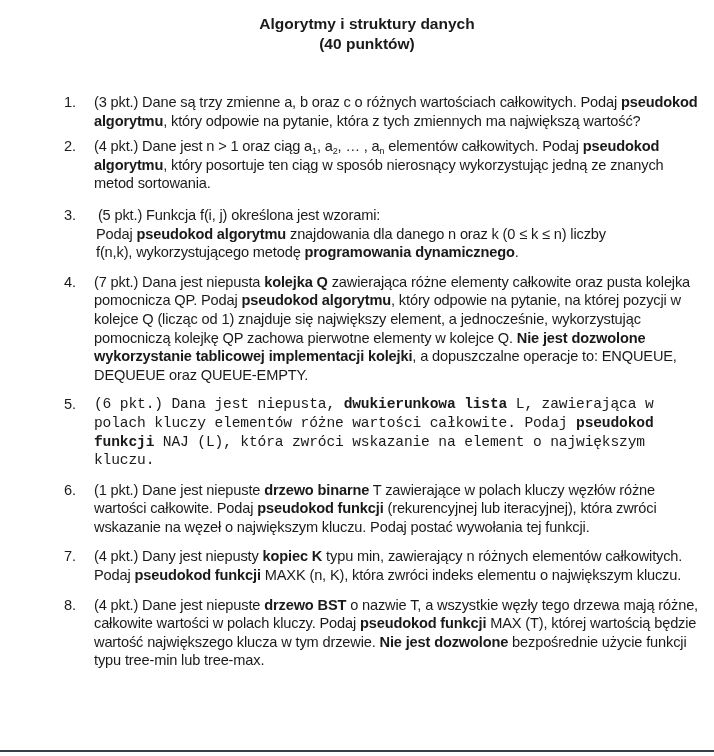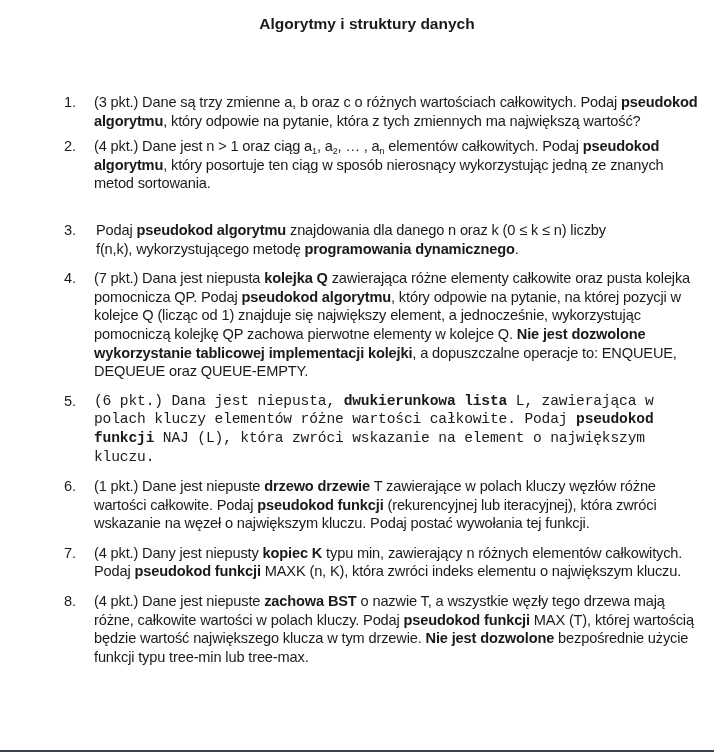--- a/index.html
+++ b/index.html
@@ -20,50 +20,52 @@
   .formula { padding-left: 114px; }
   .formula .f { display: inline-block; width: 97px; }
   sub { font-size: 9px; vertical-align: -3px; line-height: 0; }
   .bottom-rule { position: absolute; left: 0; top: 750px; width: 714px; height: 2px; background: #3a4048; }
 </style>
 </head>
 <body>
 
 <div class="title-block">
   <div>Algorytmy i struktury danych</div>
+  <div>(40 punktów)</div>
 </div>
 
 <ol class="tasks">
   <li class="task" style="margin-bottom:7px;">
     <span class="num">1.</span>
     <p><span>(3 pkt.) Dane są trzy zmienne a, b oraz c o różnych wartościach całkowitych. Podaj </span><b>pseudokod algorytmu</b><span>, który odpowie na pytanie, która z tych zmiennych ma największą wartość?</span></p>
   </li>
   <li class="task" style="margin-bottom:13px;">
     <span class="num">2.</span>
     <p><span>(4 pkt.) Dane jest n &gt; 1 oraz ciąg a</span><sub>1</sub><span>, a</span><sub>2</sub><span>, … , a</span><sub>n</sub><span> elementów całkowitych. Podaj </span><b>pseudokod algorytmu</b><span>, który posortuje ten ciąg w sposób nierosnący wykorzystując jedną ze znanych metod sortowania.</span></p>
   </li>
   <li class="task" style="margin-bottom:11px;">
     <span class="num">3.</span>
-    <p style="padding-left:2px;padding-right:70px;margin-top:28px;"><span>Podaj </span><b>pseudokod algorytmu</b><span> znajdowania dla danego n oraz k (0 ≤ k ≤ n) liczby f(n,k), wykorzystującego metodę </span><b>programowania dynamicznego</b><span>.</span></p>
+    <p>&nbsp;<span>(5 pkt.) Funkcja f(i, j) określona jest wzorami:</span></p>
+    <p style="padding-left:2px;padding-right:70px;"><span>Podaj </span><b>pseudokod algorytmu</b><span> znajdowania dla danego n oraz k (0 ≤ k ≤ n) liczby f(n,k), wykorzystującego metodę </span><b>programowania dynamicznego</b><span>.</span></p>
   </li>
   <li class="task" style="margin-bottom:11px;">
     <span class="num">4.</span>
     <p style="padding-right:2px;"><span>(7 pkt.) Dana jest niepusta </span><b>kolejka Q</b><span> zawierająca różne elementy całkowite oraz pusta kolejka pomocnicza QP. Podaj </span><b>pseudokod algorytmu</b><span>, który odpowie na pytanie, na której pozycji w kolejce Q (licząc od 1) znajduje się największy element, a jednocześnie, wykorzystując pomocniczą kolejkę QP zachowa pierwotne elementy w kolejce Q. </span><b>Nie jest dozwolone wykorzystanie tablicowej implementacji kolejki</b><span>, a dopuszczalne operacje to: ENQUEUE, DEQUEUE oraz QUEUE-EMPTY.</span></p>
   </li>
   <li class="task" style="margin-bottom:11px;">
     <span class="num">5.</span>
     <p style="padding-right:40px;font-family:Liberation Mono, monospace;"><span>(6 pkt.) Dana jest niepusta, </span><b>dwukierunkowa lista</b><span> L, zawierająca w polach kluczy elementów różne wartości całkowite. Podaj </span><b>pseudokod funkcji</b><span>  NAJ (L), która zwróci wskazanie na element o największym kluczu.</span></p>
   </li>
   <li class="task" style="margin-bottom:11px;">
     <span class="num">6.</span>
-    <p><span>(1 pkt.) Dane jest niepuste </span><b>drzewo drzewie</b><span> T zawierające w polach kluczy węzłów różne wartości całkowite. Podaj </span><b>pseudokod funkcji</b><span> (rekurencyjnej lub iteracyjnej), która zwróci wskazanie na węzeł o największym kluczu. Podaj postać wywołania tej funkcji.</span></p>
+    <p><span>(1 pkt.) Dane jest niepuste </span><b>drzewo binarne</b><span> T zawierające w polach kluczy węzłów różne wartości całkowite. Podaj </span><b>pseudokod funkcji</b><span> (rekurencyjnej lub iteracyjnej), która zwróci wskazanie na węzeł o największym kluczu. Podaj postać wywołania tej funkcji.</span></p>
   </li>
   <li class="task" style="margin-bottom:11px;">
     <span class="num">7.</span>
     <p><span>(4 pkt.) Dany jest niepusty </span><b>kopiec K</b><span> typu min, zawierający n różnych elementów całkowitych. Podaj </span><b>pseudokod funkcji</b><span> MAXK (n, K), która zwróci indeks elementu o największym kluczu.</span></p>
   </li>
   <li class="task">
     <span class="num">8.</span>
-    <p><span>(4 pkt.) Dane jest niepuste </span><b>zachowa BST</b><span> o nazwie T, a wszystkie węzły tego drzewa mają różne, całkowite  wartości w polach kluczy. Podaj </span><b>pseudokod funkcji</b><span> MAX (T), której wartością będzie wartość największego klucza w tym drzewie. </span><b>Nie jest dozwolone</b><span> bezpośrednie użycie funkcji typu tree-min lub tree-max.</span></p>
+    <p><span>(4 pkt.) Dane jest niepuste </span><b>drzewo BST</b><span> o nazwie T, a wszystkie węzły tego drzewa mają różne, całkowite  wartości w polach kluczy. Podaj </span><b>pseudokod funkcji</b><span> MAX (T), której wartością będzie wartość największego klucza w tym drzewie. </span><b>Nie jest dozwolone</b><span> bezpośrednie użycie funkcji typu tree-min lub tree-max.</span></p>
   </li>
 </ol>
 
 <div class="bottom-rule"></div>
 
 </body></html>

